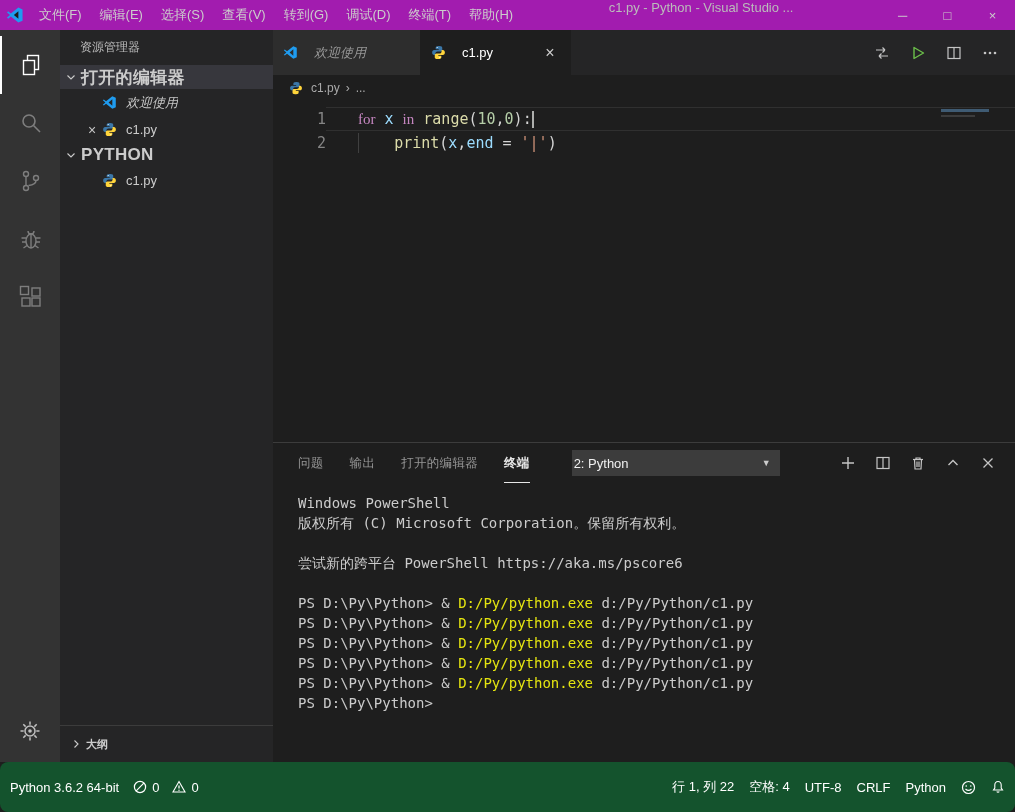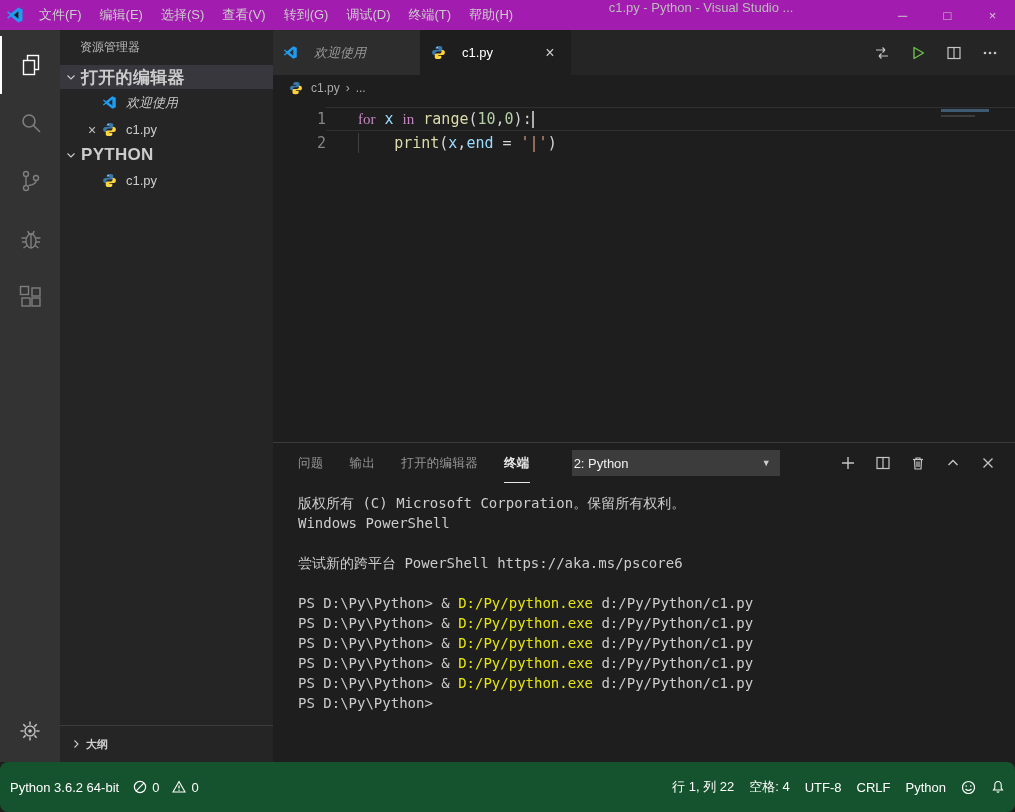--- a/index.html
+++ b/index.html
@@ -395,22 +395,22 @@
                 </svg>
             </span>
             <span class="panel-action">
               <svg width="18" height="18" viewBox="0 0 18 18" stroke="#c5c5c5" stroke-width="1.3">
                   <path d="M4.5 4.5l9 9M13.5 4.5l-9 9"></path>
                 </svg>
             </span>
           </div>
         </div>
         <div class="terminal" id="terminal-lines">
+            <div class="terminal-line"><span class="t-plain">Windows PowerShell</span></div>
             <div class="terminal-line"><span class="t-plain">版权所有 (C) Microsoft Corporation。保留所有权利。</span></div>
-            <div class="terminal-line"><span class="t-plain">Windows PowerShell</span></div>
             <div class="terminal-line">&nbsp;</div>
             <div class="terminal-line"><span class="t-plain">尝试新的跨平台 PowerShell https://aka.ms/pscore6</span></div>
             <div class="terminal-line">&nbsp;</div>
             <div class="terminal-line"><span class="t-plain">PS D:\Py\Python&gt; &amp; </span><span class="t-yellow">D:/Py/python.exe</span><span class="t-plain"> d:/Py/Python/c1.py</span></div>
             <div class="terminal-line"><span class="t-plain">PS D:\Py\Python&gt; &amp; </span><span class="t-yellow">D:/Py/python.exe</span><span class="t-plain"> d:/Py/Python/c1.py</span></div>
             <div class="terminal-line"><span class="t-plain">PS D:\Py\Python&gt; &amp; </span><span class="t-yellow">D:/Py/python.exe</span><span class="t-plain"> d:/Py/Python/c1.py</span></div>
             <div class="terminal-line"><span class="t-plain">PS D:\Py\Python&gt; &amp; </span><span class="t-yellow">D:/Py/python.exe</span><span class="t-plain"> d:/Py/Python/c1.py</span></div>
             <div class="terminal-line"><span class="t-plain">PS D:\Py\Python&gt; &amp; </span><span class="t-yellow">D:/Py/python.exe</span><span class="t-plain"> d:/Py/Python/c1.py</span></div>
             <div class="terminal-line"><span class="t-plain">PS D:\Py\Python&gt;</span></div>
           </div>

